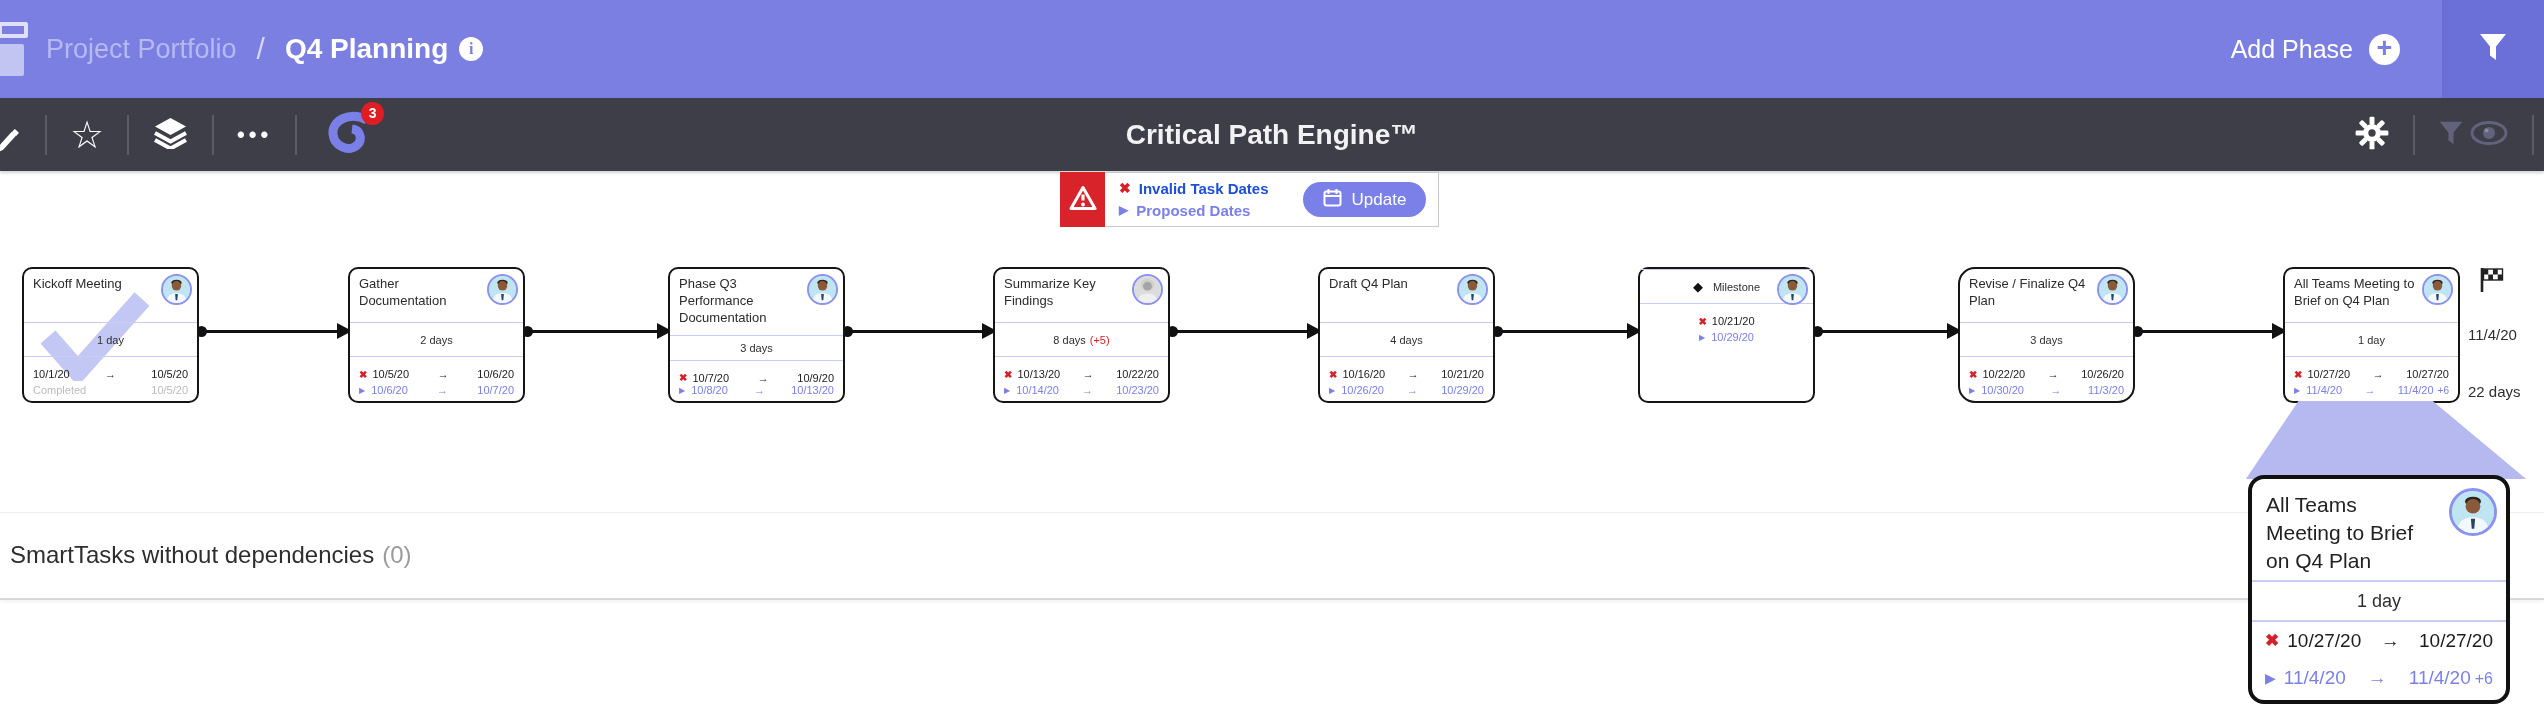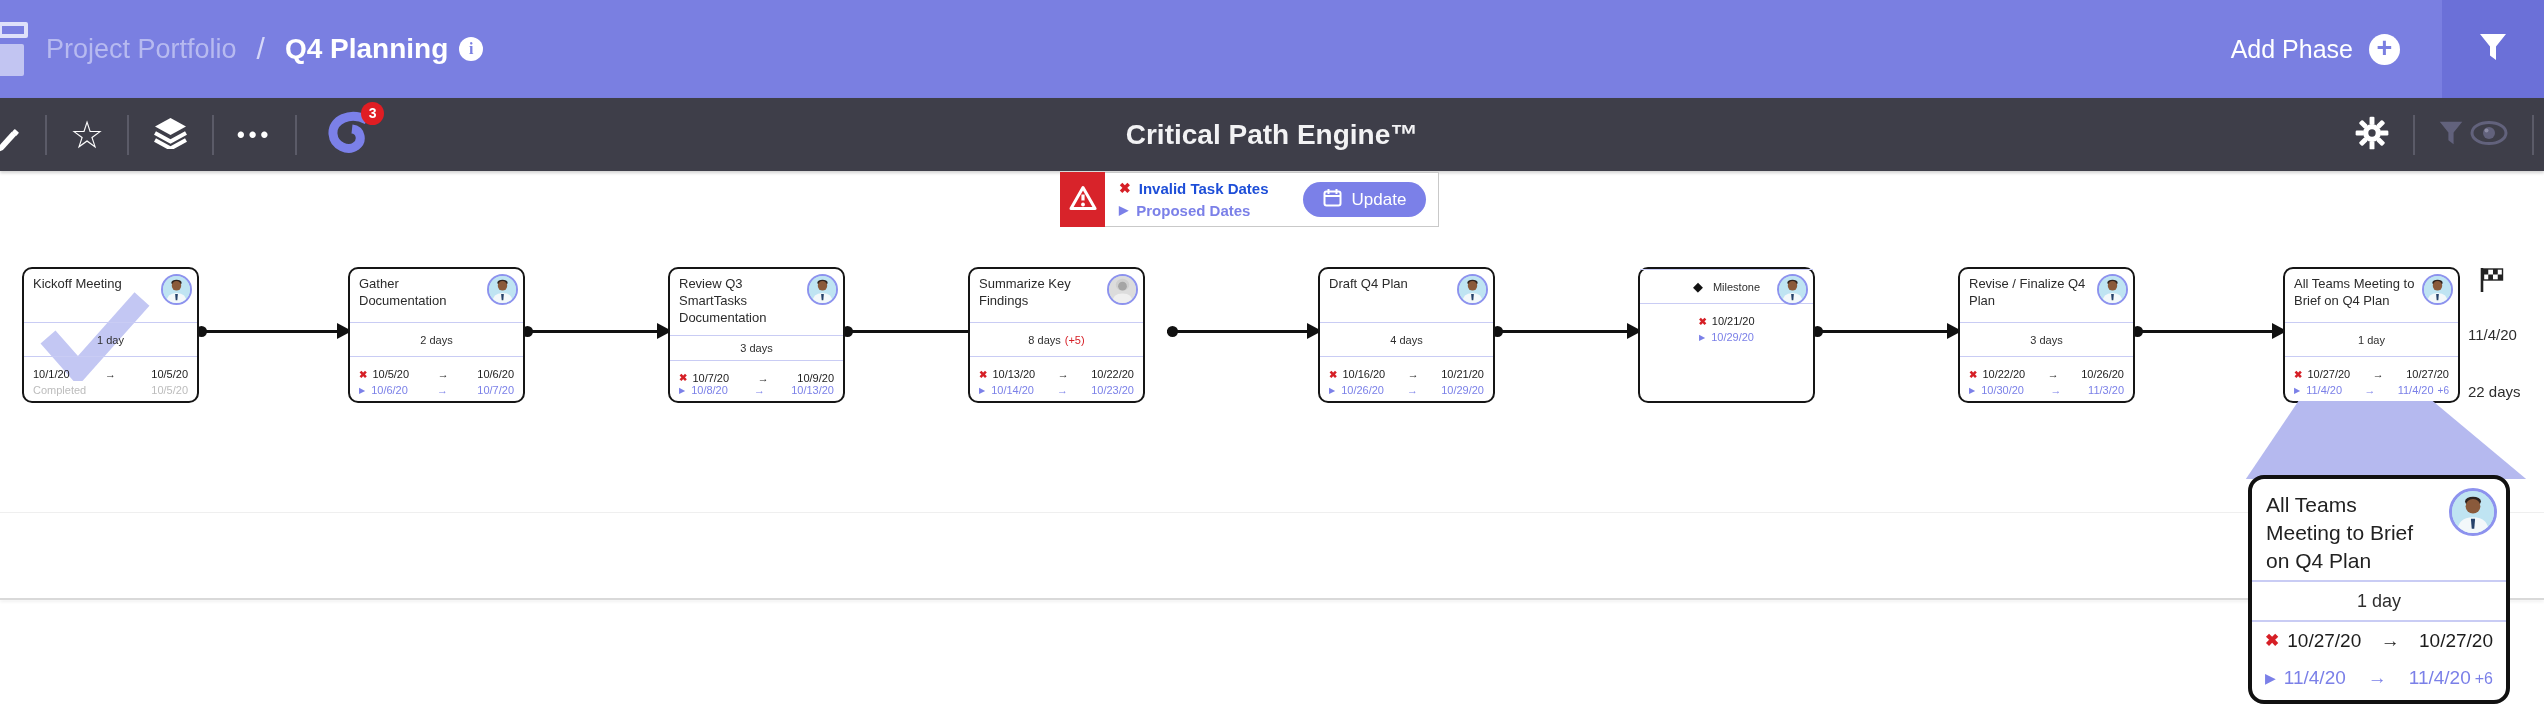--- a/index.html
+++ b/index.html
@@ -305,21 +305,21 @@
             <span class="d-left">
               <span class="play-icon">▶</span>
               <span>10/6/20</span>
             </span>
             <span class="d-mid">→</span>
             <span>10/7/20</span>
           </div>
         </div>
       </div>
       <div class="card" style="left: 668px; top: 267px;">
-        <div class="card-title">Review Q3 SmartTasks Documentation</div>
+        <div class="card-title">Phase Q3 Performance Documentation</div>
         <span class="avatar">
           <svg viewBox="0 0 40 40">
             <rect width="40" height="40" fill="#bfe4f2"></rect>
             <ellipse cx="20" cy="10" rx="7.6" ry="4.6" fill="#2d2320"></ellipse>
             <circle cx="20" cy="14.5" r="7" fill="#8a5a3b"></circle>
             <path d="M5 40 Q5 25 20 25 Q35 25 35 40 Z" fill="#f3f8fa"></path>
             <polygon points="18,26.5 22,26.5 21.2,36 18.8,36" fill="#27436b"></polygon>
           </svg>
         </span>
         <div class="card-mid">
@@ -337,21 +337,21 @@
           <div class="drow row-proposed">
             <span class="d-left">
               <span class="play-icon">▶</span>
               <span>10/8/20</span>
             </span>
             <span class="d-mid">→</span>
             <span>10/13/20</span>
           </div>
         </div>
       </div>
-      <div class="card" style="left: 968px; top: 267px;">
+      <div class="card" style="left: 993px; top: 267px;">
         <div class="card-title">Summarize Key Findings</div>
         <span class="avatar">
           <svg viewBox="0 0 40 40">
             <rect width="40" height="40" fill="#dcdcdc"></rect>
             <ellipse cx="20" cy="13" rx="10" ry="9" fill="#cfcfcf"></ellipse>
             <circle cx="20" cy="15" r="6.5" fill="#a5a5a5"></circle>
             <path d="M5 40 Q5 26 20 26 Q35 26 35 40 Z" fill="#efefef"></path>
           </svg>
         </span>
         <div class="card-mid">
@@ -432,21 +432,21 @@
             </span>
           </div>
           <div class="drow row-proposed row-center">
             <span class="d-left">
               <span class="play-icon">▶</span>
               <span>10/29/20</span>
             </span>
           </div>
         </div>
       </div>
-      <div class="card" style="left: 1958px; top: 267px;">
+      <div class="card" style="left: 1958px; top: 267px; border-radius: 17px;">
         <div class="card-title">Revise / Finalize Q4 Plan</div>
         <span class="avatar">
           <svg viewBox="0 0 40 40">
             <rect width="40" height="40" fill="#bfe4f2"></rect>
             <ellipse cx="20" cy="10" rx="7.6" ry="4.6" fill="#2d2320"></ellipse>
             <circle cx="20" cy="14.5" r="7" fill="#8a5a3b"></circle>
             <path d="M5 40 Q5 25 20 25 Q35 25 35 40 Z" fill="#f3f8fa"></path>
             <polygon points="18,26.5 22,26.5 21.2,36 18.8,36" fill="#27436b"></polygon>
           </svg>
         </span>
@@ -524,20 +524,23 @@
           <rect x="15" y="3" width="4.75" height="5.5" fill="#222"></rect>
         <rect x="10.25" y="8.5" width="4.75" height="5.5" fill="#222"></rect>
           <rect x="19.75" y="8.5" width="4.75" height="5.5" fill="#222"></rect>
       </svg>
     </div>
     <span class="finish-date">11/4/20</span>
     <span class="total-days">22 days</span>
   </div>
 
   <div class="hline1"></div>
+  <div class="smarttasks">
+    <span>SmartTasks without dependencies</span><span class="count">(0)</span>
+  </div>
   <div class="hline2"></div>
 
   <div class="zoom-connector"></div>
   <div class="detail-card">
     <div class="detail-title">All Teams Meeting to Brief on Q4 Plan</div>
     <div class="detail-avatar">
       <svg viewBox="0 0 40 40">
         <rect width="40" height="40" fill="#bfe4f2"></rect>
         <ellipse cx="20" cy="10" rx="7.6" ry="4.6" fill="#2d2320"></ellipse>
         <circle cx="20" cy="14.5" r="7" fill="#8a5a3b"></circle>

